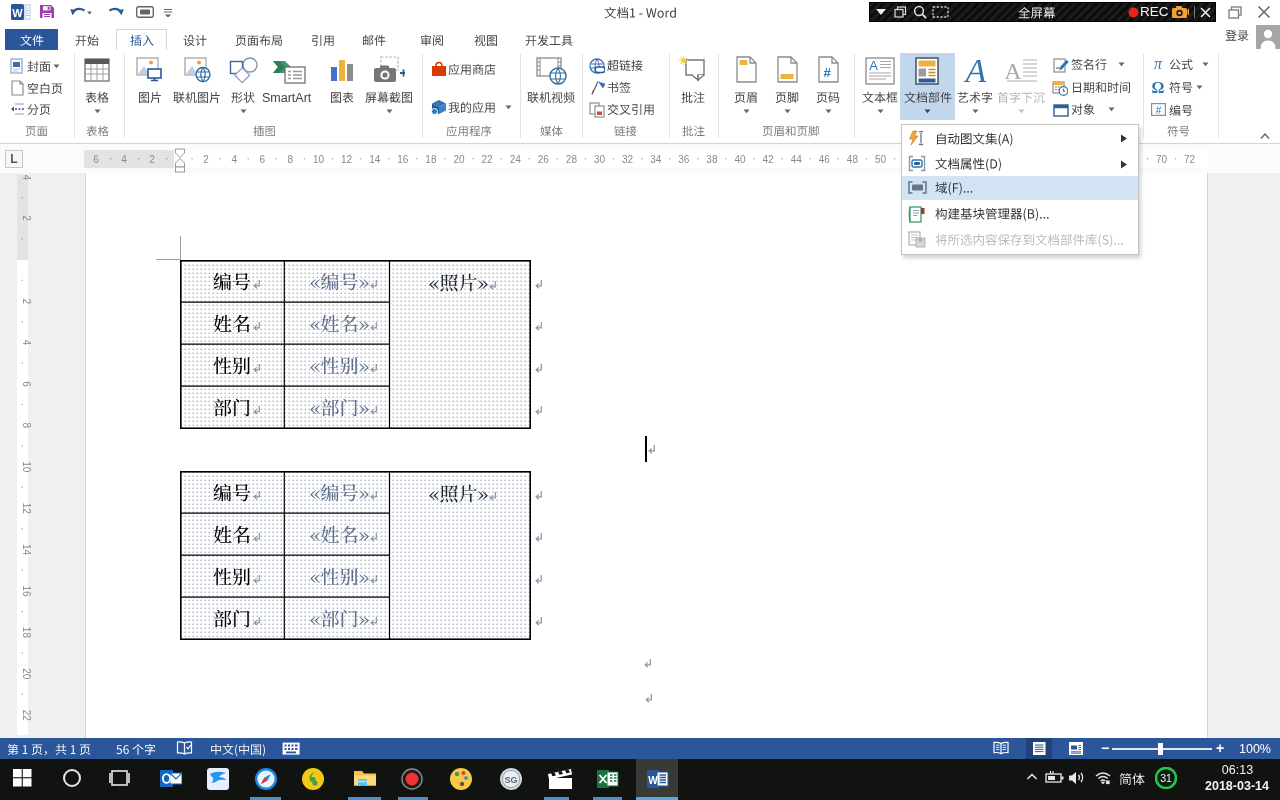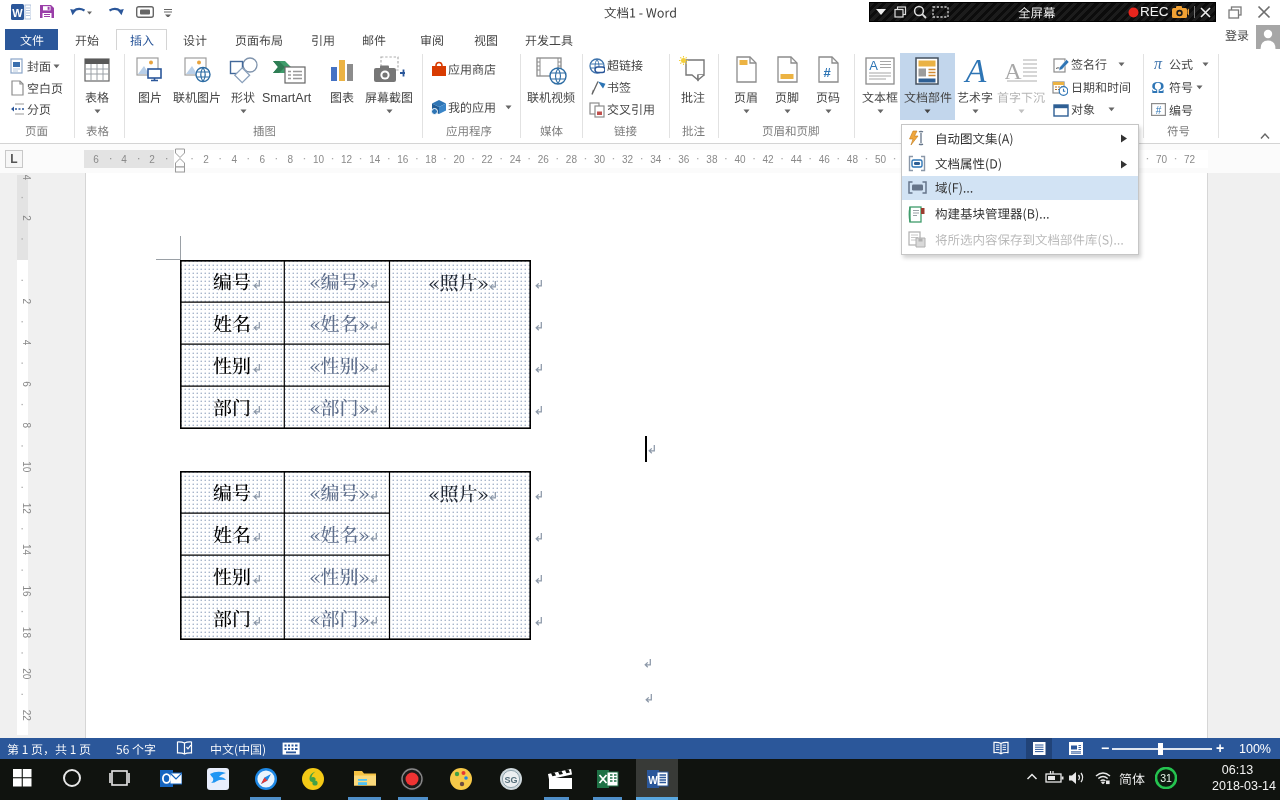--- a/index.html
+++ b/index.html
@@ -1131,21 +1131,21 @@
       <path d="M2.5 -9.8H6.4V-9H2.5ZM7.4 -9.8H12.1V-8.9H7.4ZM2.7 -11 3.6 -10.7Q3.4 -10 3 -9.4Q2.7 -8.8 2.3 -8.2Q1.9 -7.7 1.4 -7.2Q1.3 -7.3 1.2 -7.4Q1.1 -7.5 0.9 -7.6Q0.8 -7.7 0.6 -7.8Q1.3 -8.3 1.8 -9.2Q2.4 -10 2.7 -11ZM7.8 -10.9 8.7 -10.7Q8.4 -9.8 7.9 -8.9Q7.4 -8.1 6.9 -7.5Q6.8 -7.6 6.7 -7.7Q6.5 -7.8 6.4 -7.9Q6.2 -8 6.1 -8Q6.6 -8.6 7.1 -9.3Q7.5 -10.1 7.8 -10.9ZM3.4 -9.2 4.2 -9.5Q4.5 -9.1 4.8 -8.6Q5 -8.1 5.2 -7.7L4.3 -7.4Q4.2 -7.7 3.9 -8.2Q3.7 -8.7 3.4 -9.2ZM8.8 -9.2 9.6 -9.5Q9.9 -9.1 10.2 -8.6Q10.5 -8.1 10.7 -7.7L9.9 -7.3Q9.7 -7.7 9.4 -8.2Q9.1 -8.7 8.8 -9.2ZM4.6 -3.2H8.5V-2.5H4.6ZM1.4 -5.9H2.3V1H1.4ZM4.6 -7H11.2V-6.1H4.6ZM2 -7 2.7 -7.5Q3.1 -7.1 3.5 -6.7Q4 -6.2 4.2 -5.9L3.4 -5.4Q3.2 -5.7 2.8 -6.2Q2.4 -6.6 2 -7ZM10.7 -7H11.6V-0.1Q11.6 0.3 11.5 0.5Q11.4 0.7 11.1 0.8Q10.8 0.9 10.3 0.9Q9.8 1 9.1 1Q9.1 0.8 9 0.5Q8.9 0.3 8.8 0.1Q9.2 0.1 9.5 0.1Q9.8 0.1 10.1 0.1Q10.3 0.1 10.4 0.1Q10.6 0.1 10.6 0.1Q10.7 -0 10.7 -0.1ZM5 -4.3V-1.3H8.1V-4.3ZM4.2 -5H8.9V-0.5H4.2Z M16.3 -10.9 17.2 -10.6Q16.8 -9.5 16.3 -8.4Q15.8 -7.4 15.2 -6.4Q14.6 -5.5 14 -4.7Q13.9 -4.8 13.8 -5Q13.7 -5.2 13.6 -5.4Q13.5 -5.6 13.4 -5.7Q14 -6.3 14.5 -7.2Q15 -8 15.5 -8.9Q15.9 -9.9 16.3 -10.9ZM15.1 -7.5 16 -8.4 16 -8.4V1H15.1ZM20.5 -10.9H21.5V1H20.5ZM16.9 -8.3H25.4V-7.4H16.9ZM18.4 -2.3H23.6V-1.4H18.4ZM22 -7.8Q22.3 -6.7 22.9 -5.5Q23.5 -4.4 24.2 -3.4Q24.9 -2.5 25.7 -1.9Q25.5 -1.7 25.3 -1.5Q25 -1.3 24.9 -1.1Q24.2 -1.8 23.5 -2.8Q22.8 -3.9 22.2 -5.1Q21.6 -6.3 21.2 -7.6ZM20.1 -7.9 20.9 -7.7Q20.5 -6.3 19.9 -5.1Q19.3 -3.9 18.6 -2.8Q17.9 -1.8 17.1 -1.1Q17 -1.2 16.9 -1.3Q16.7 -1.5 16.6 -1.6Q16.5 -1.7 16.4 -1.8Q17.1 -2.4 17.9 -3.4Q18.6 -4.4 19.2 -5.5Q19.8 -6.7 20.1 -7.9Z" fill="#f2f2f2"></path>
     </svg></div>
 
 <svg style="position:absolute;left:1155px;top:767px" width="22" height="22" viewBox="0 0 22 22" xmlns="http://www.w3.org/2000/svg">
     <circle cx="11" cy="11" r="10" fill="#0d1a10" stroke="#25c34f" stroke-width="2.6"></circle>
     <text x="11" y="15" font-family="Liberation Sans" font-size="10.5" fill="#e8f6ea" text-anchor="middle">31</text>
   </svg>
 
 <div style="position:absolute;left:1205px;top:763px;width:65px;text-align:center;font-size:12.5px;color:#f2f2f2;font-weight:400;white-space:nowrap">06:13</div>
 
-<div style="position:absolute;left:1198px;top:779px;width:78px;text-align:right;font-size:12.5px;color:#f2f2f2;font-weight:400;white-space:nowrap">2018-03-14</div>
+<div style="position:absolute;left:1198px;top:779px;width:78px;text-align:center;font-size:12.5px;color:#f2f2f2;font-weight:700;white-space:nowrap">2018-03-14</div>
 
 <div style="position:absolute;left:901px;top:124px;width:238px;height:130.5px;background:#fff;border:1px solid #c6c6c6;box-shadow:2px 3px 4px rgba(0,0,0,0.18)"></div>
 
 <div style="position:absolute;left:902px;top:175.5px;width:236px;height:24px;background:#d2e3f4"></div>
 
 <svg style="position:absolute;left:908px;top:130px" width="19" height="16" viewBox="0 0 19 16" xmlns="http://www.w3.org/2000/svg">
     <path d="M5 1 L9 1 L6.5 6 L10 6 L3 15 L5 9 L1.5 9 Z" fill="#f0a63c" stroke="#c07b1d" stroke-width="0.6"></path>
     <path d="M11 2 q2 -1.5 4 0 M11 14 q2 1.5 4 0 M13 2.5 v11" fill="none" stroke="#5a6b80" stroke-width="1.2"></path>
   </svg>
 

